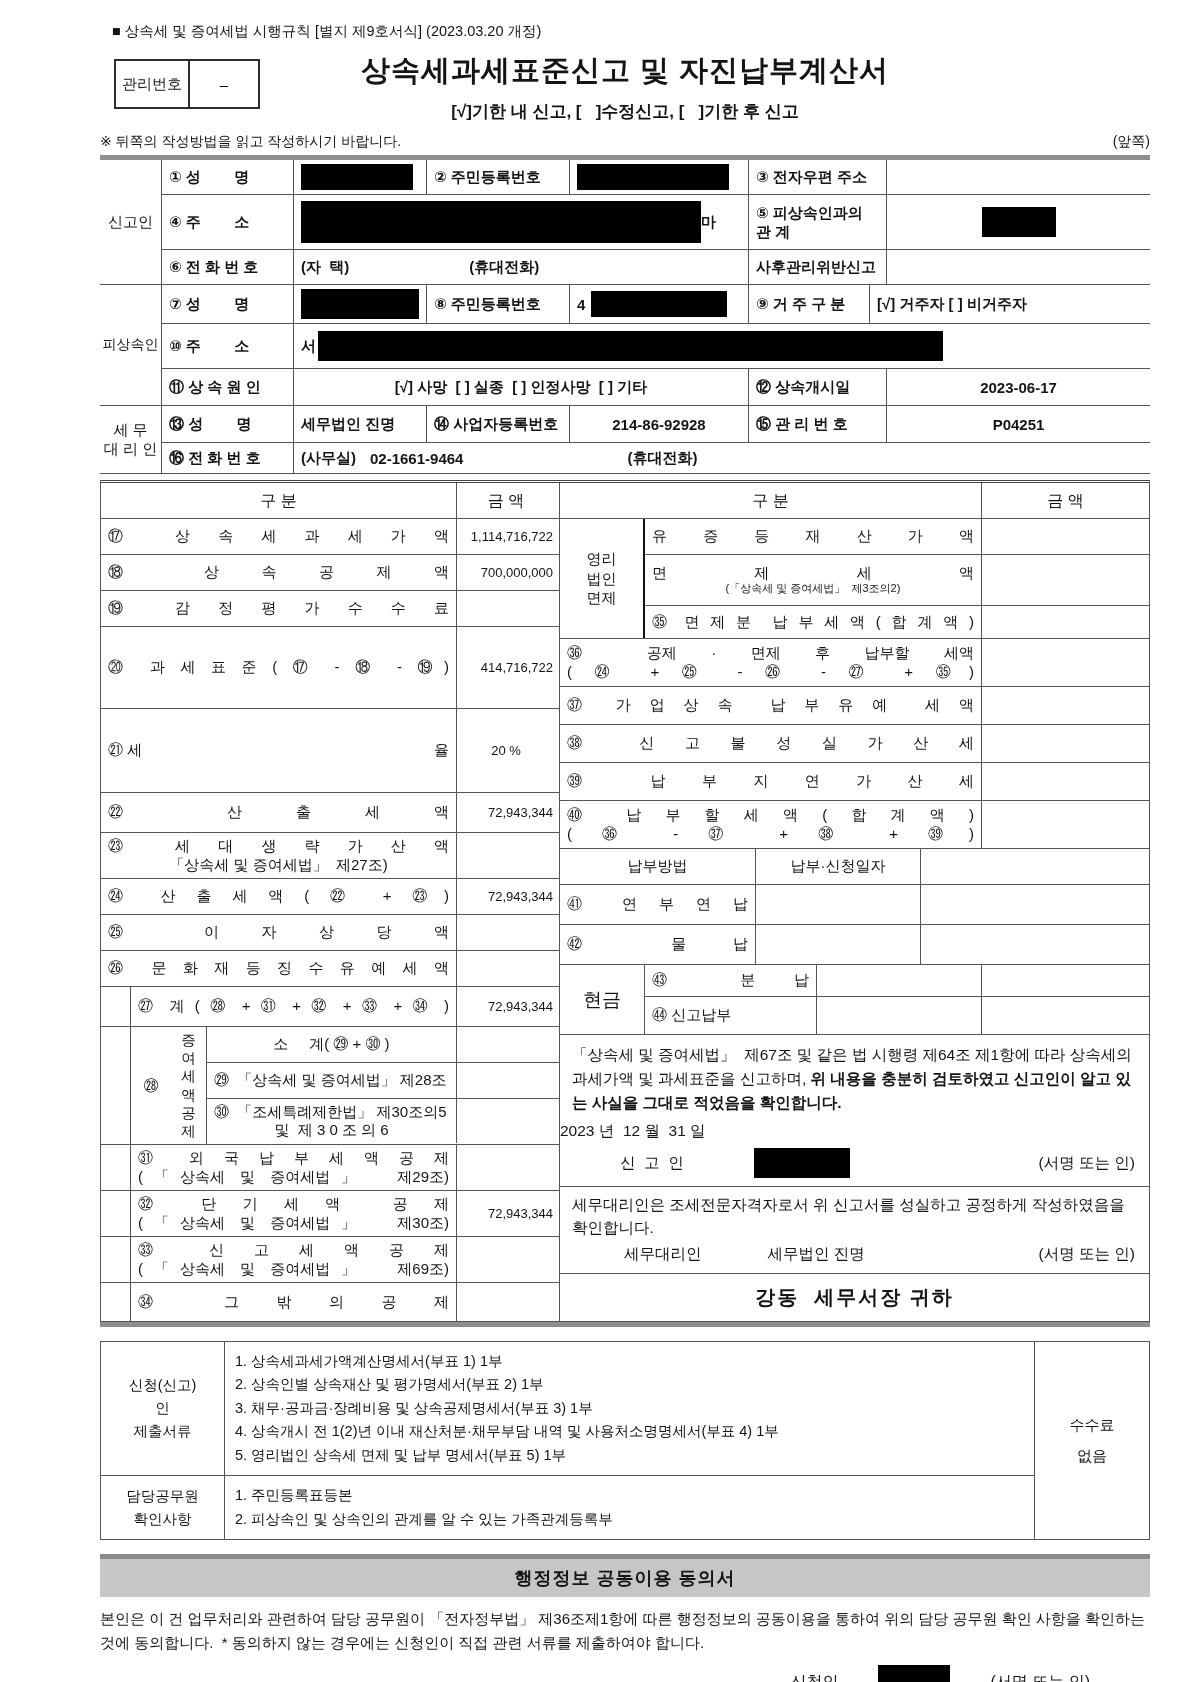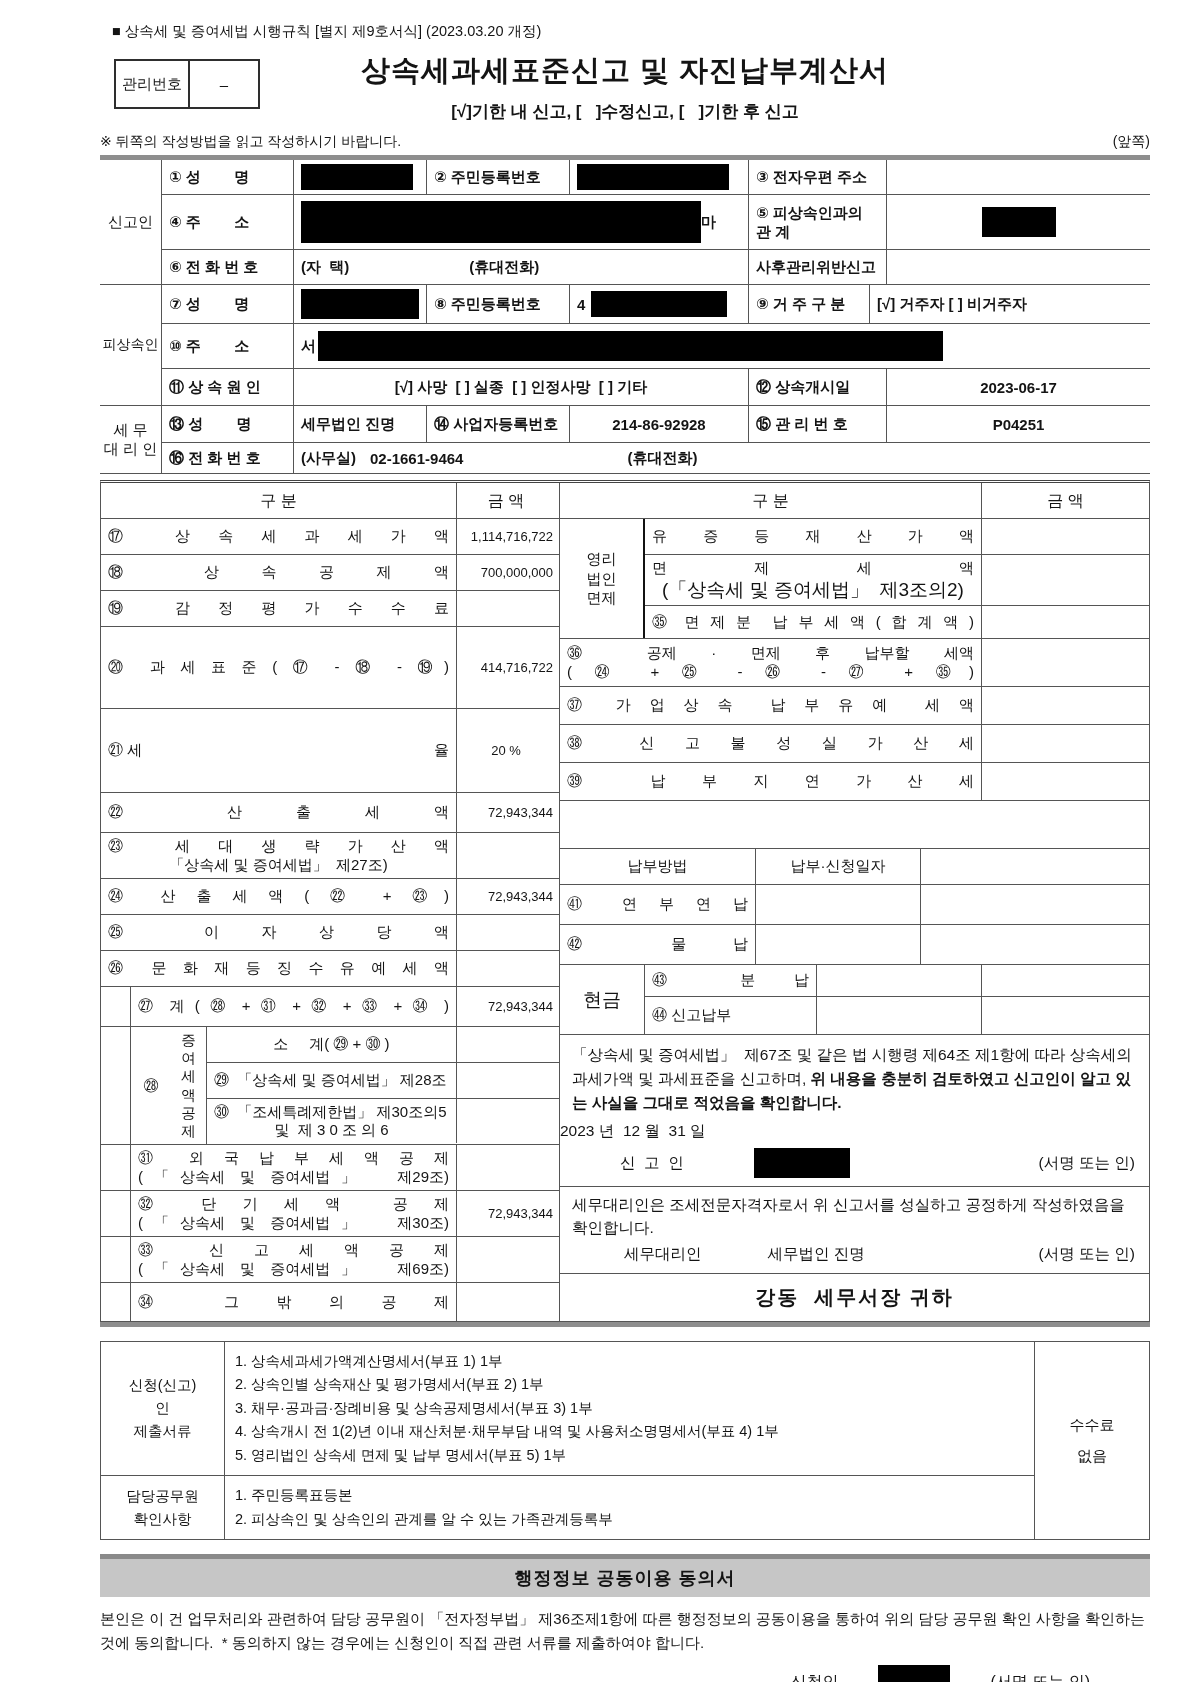--- a/index.html
+++ b/index.html
@@ -353,21 +353,21 @@
         <div class="gstack">
           <div class="mr" style="height:36px">
             <div class="mc flex1">
                 <div class="t just">유 증 등 재 산 가 액</div>
               </div>
             <div class="mc ramt"></div>
           </div>
           <div class="mr" style="height:52px">
             <div class="mc flex1">
               <div class="t just">면 제 세 액</div>
-              <div class="t cen" style="font-size:19px">(「상속세 및 증여세법」  제3조의2)</div>
+              <div class="t cen" style="font-size:11px">(「상속세 및 증여세법」  제3조의2)</div>
             </div>
             <div class="mc ramt"></div>
           </div>
           <div class="mr" style="height:32px">
             <div class="mc flex1">
                 <div class="t just">㉟ 면 제 분  납 부 세 액 ( 합 계 액 )</div>
               </div>
             <div class="mc ramt"></div>
           </div>
         </div>
@@ -391,20 +391,24 @@
           </div>
         <div class="mc ramt"></div>
       </div>
       <div class="mr" style="height:38px">
         <div class="mc flex1">
             <div class="t just">㊴ 납 부 지 연 가 산 세</div>
           </div>
         <div class="mc ramt"></div>
       </div>
       <div class="mr" style="height:48px">
+        <div class="mc flex1">
+          <div class="t just">㊵ 납 부 할 세 액 ( 합 계 액 )</div>
+          <div class="t just">( ㊱ - ㊲ + ㊳ + ㊴)</div>
+        </div>
         <div class="mc ramt"></div>
       </div>
       <div class="mr" style="height:36px">
         <div class="mc paylbl" style="align-items:center;text-align:center">납부방법</div>
         <div class="mc datec" style="align-items:center;text-align:center">납부·신청일자</div>
         <div class="mc ramt"></div>
       </div>
       <div class="mr" style="height:40px">
         <div class="mc paylbl">
             <div class="t just">㊶ 연 부 연 납</div>

